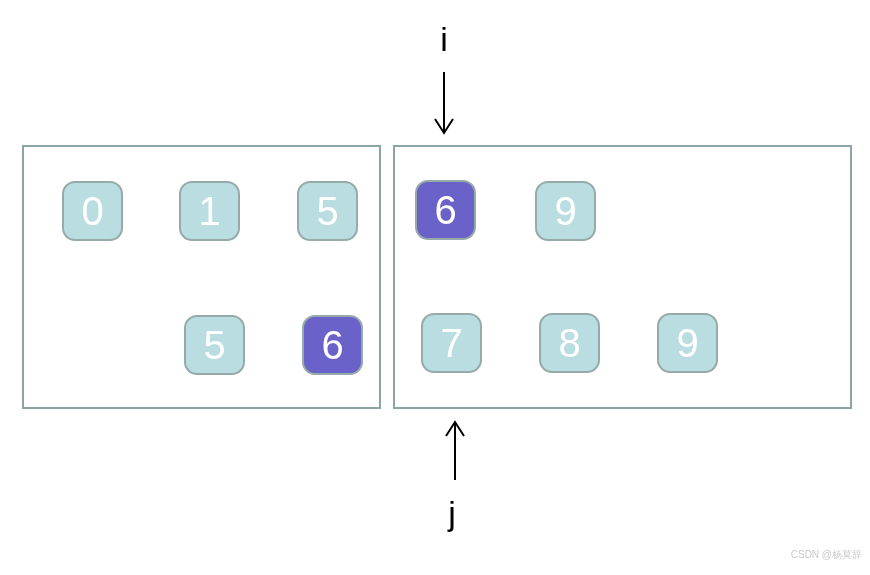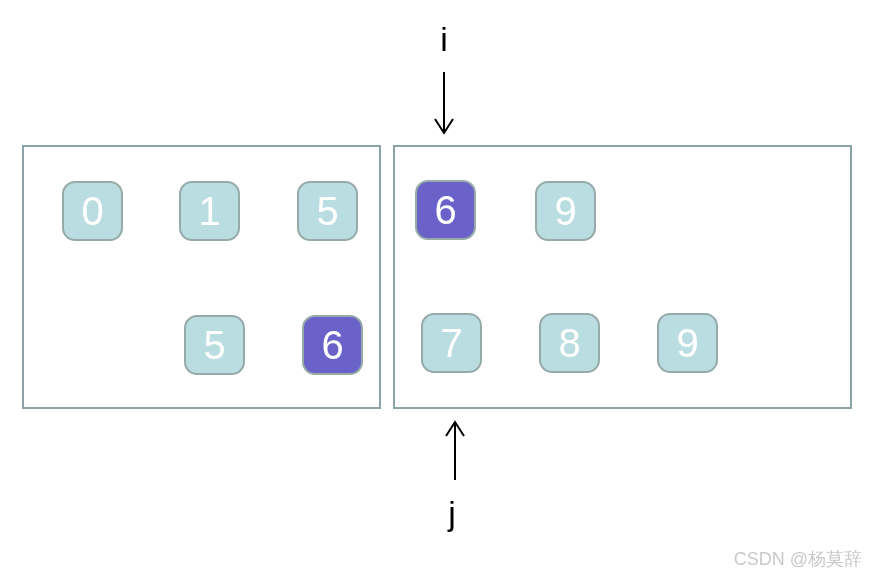--- a/index.html
+++ b/index.html
@@ -59,21 +59,21 @@
     display: block;
   }
   #arrow-i { left: 430px; top: 70px; }
   #arrow-j { left: 441px; top: 420px; }
 
   #watermark {
     position: absolute;
     right: 8px;
     top: 549px;
     color: #c9c9c9;
-    font-size: 18px;
+    font-size: 10px;
     line-height: 1.2;
   }
 </style>
 </head>
 <body>
 
 <div id="stage">
 
   <div id="label-i" class="pointer-label">i</div>
   <svg id="arrow-i" class="arrow-svg" width="28" height="66" viewBox="0 0 28 66">

